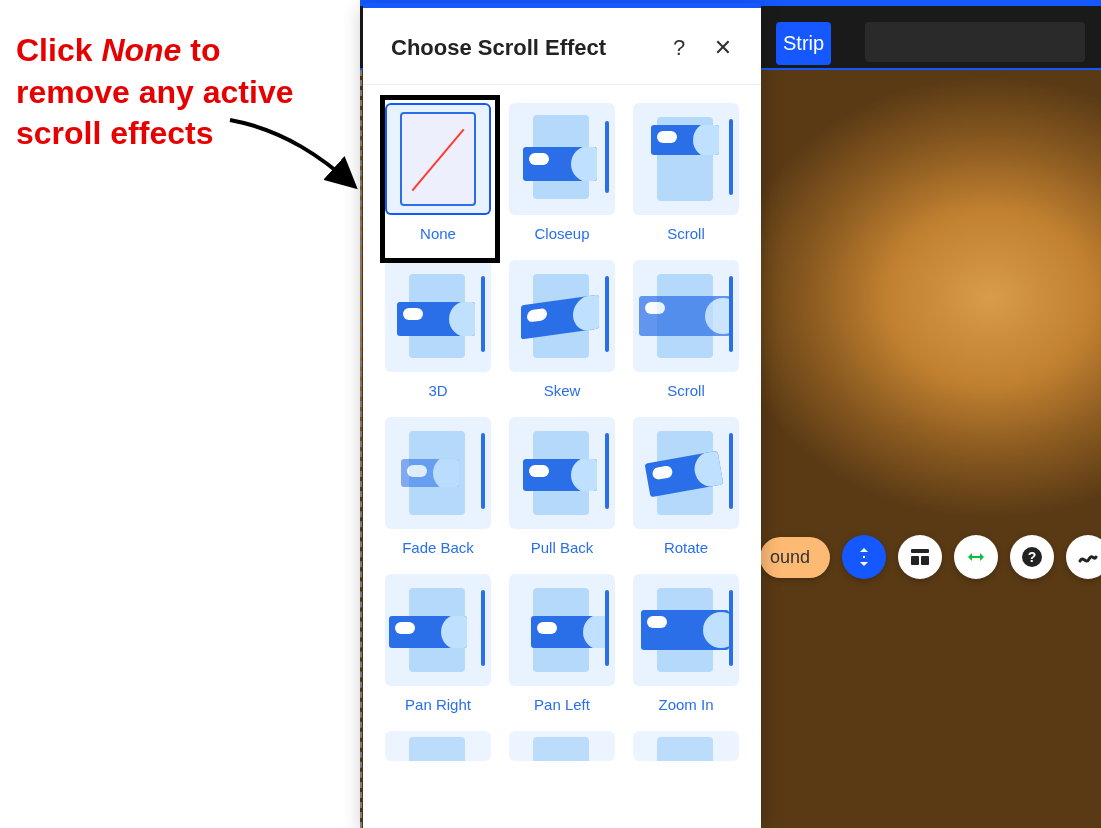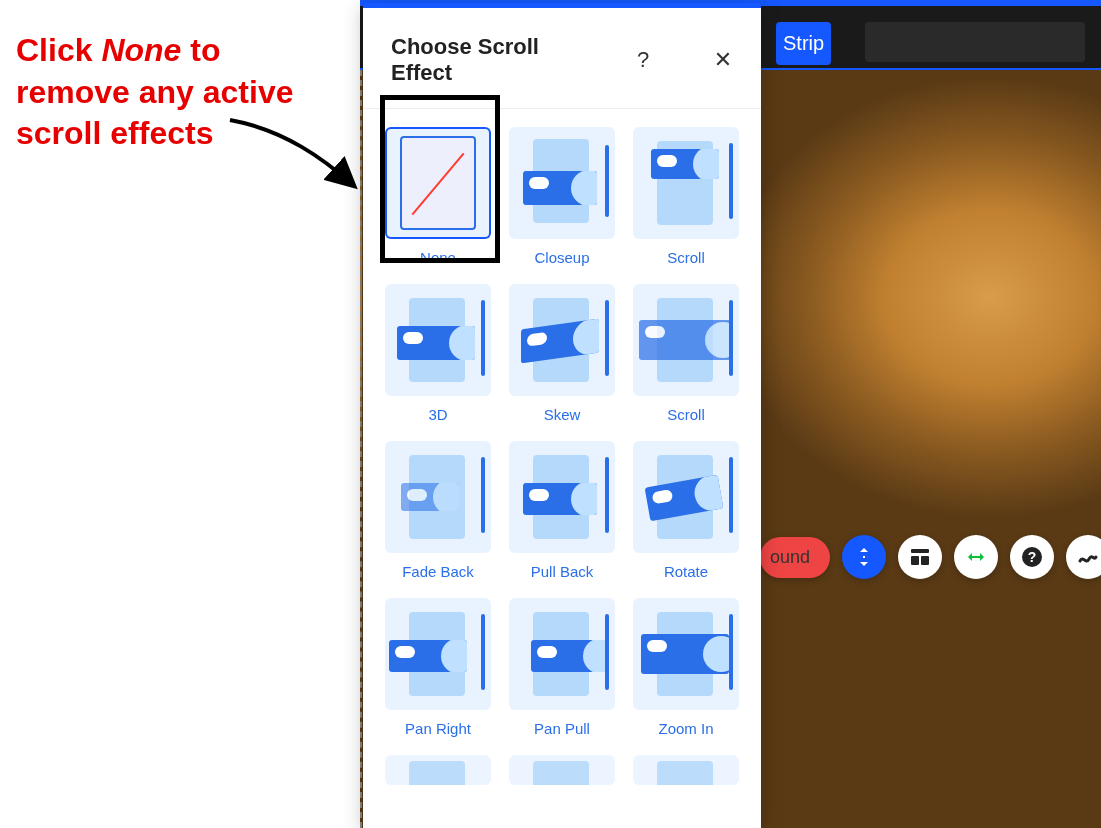--- a/index.html
+++ b/index.html
@@ -91,21 +91,21 @@
   
   .fab-row {
     position: absolute;
     left: 400px;
     top: 535px;
     display: flex;
     align-items: center;
     gap: 12px;
   }
   .fab-pill {
-    background: #ef4444;
+    background: #fdba74;
     border-radius: 24px;
     padding: 10px 20px 10px 10px;
     font-size: 18px;
     color: #333;
     display: inline-flex;
     align-items: center;
     box-shadow: 0 2px 6px rgba(0,0,0,.25);
   }
   .fab {
     width: 44px;
@@ -133,21 +133,20 @@
     border-top: 5px solid #1558ff;
     border-radius: 4px 4px 0 0;
     display: flex;
     flex-direction: column;
   }
   .panel-header {
     display: flex;
     align-items: center;
     padding: 26px 24px 22px 28px;
     border-bottom: 1px solid #eee;
-    gap: 36px;
   }
   .panel-title {
     font-size: 22px;
     font-weight: 700;
     color: #222;
     flex: 1;
   }
   .panel-icon {
     width: 28px;
     height: 28px;
@@ -422,21 +421,21 @@
         </div>
         <div class="tile-label">Pan Right</div>
       </div>
 
       <div class="tile">
         <div class="tile-thumb">
           <div class="pane-back" style="left:24px;top:14px;"></div>
           <div class="cloud-strip" style="left:22px;top:42px;width:78px;height:32px;"></div>
           <div class="pane-bar" style="top:16px;height:76px;"></div>
         </div>
-        <div class="tile-label">Pan Pull</div>
+        <div class="tile-label">Pan Left</div>
       </div>
 
       <div class="tile">
         <div class="tile-thumb">
           <div class="pane-back" style="left:24px;top:14px;"></div>
           <div class="cloud-strip" style="left:8px;top:36px;width:88px;height:40px;"></div>
           <div class="pane-bar" style="top:16px;height:76px;"></div>
         </div>
         <div class="tile-label">Zoom In</div>
       </div>

